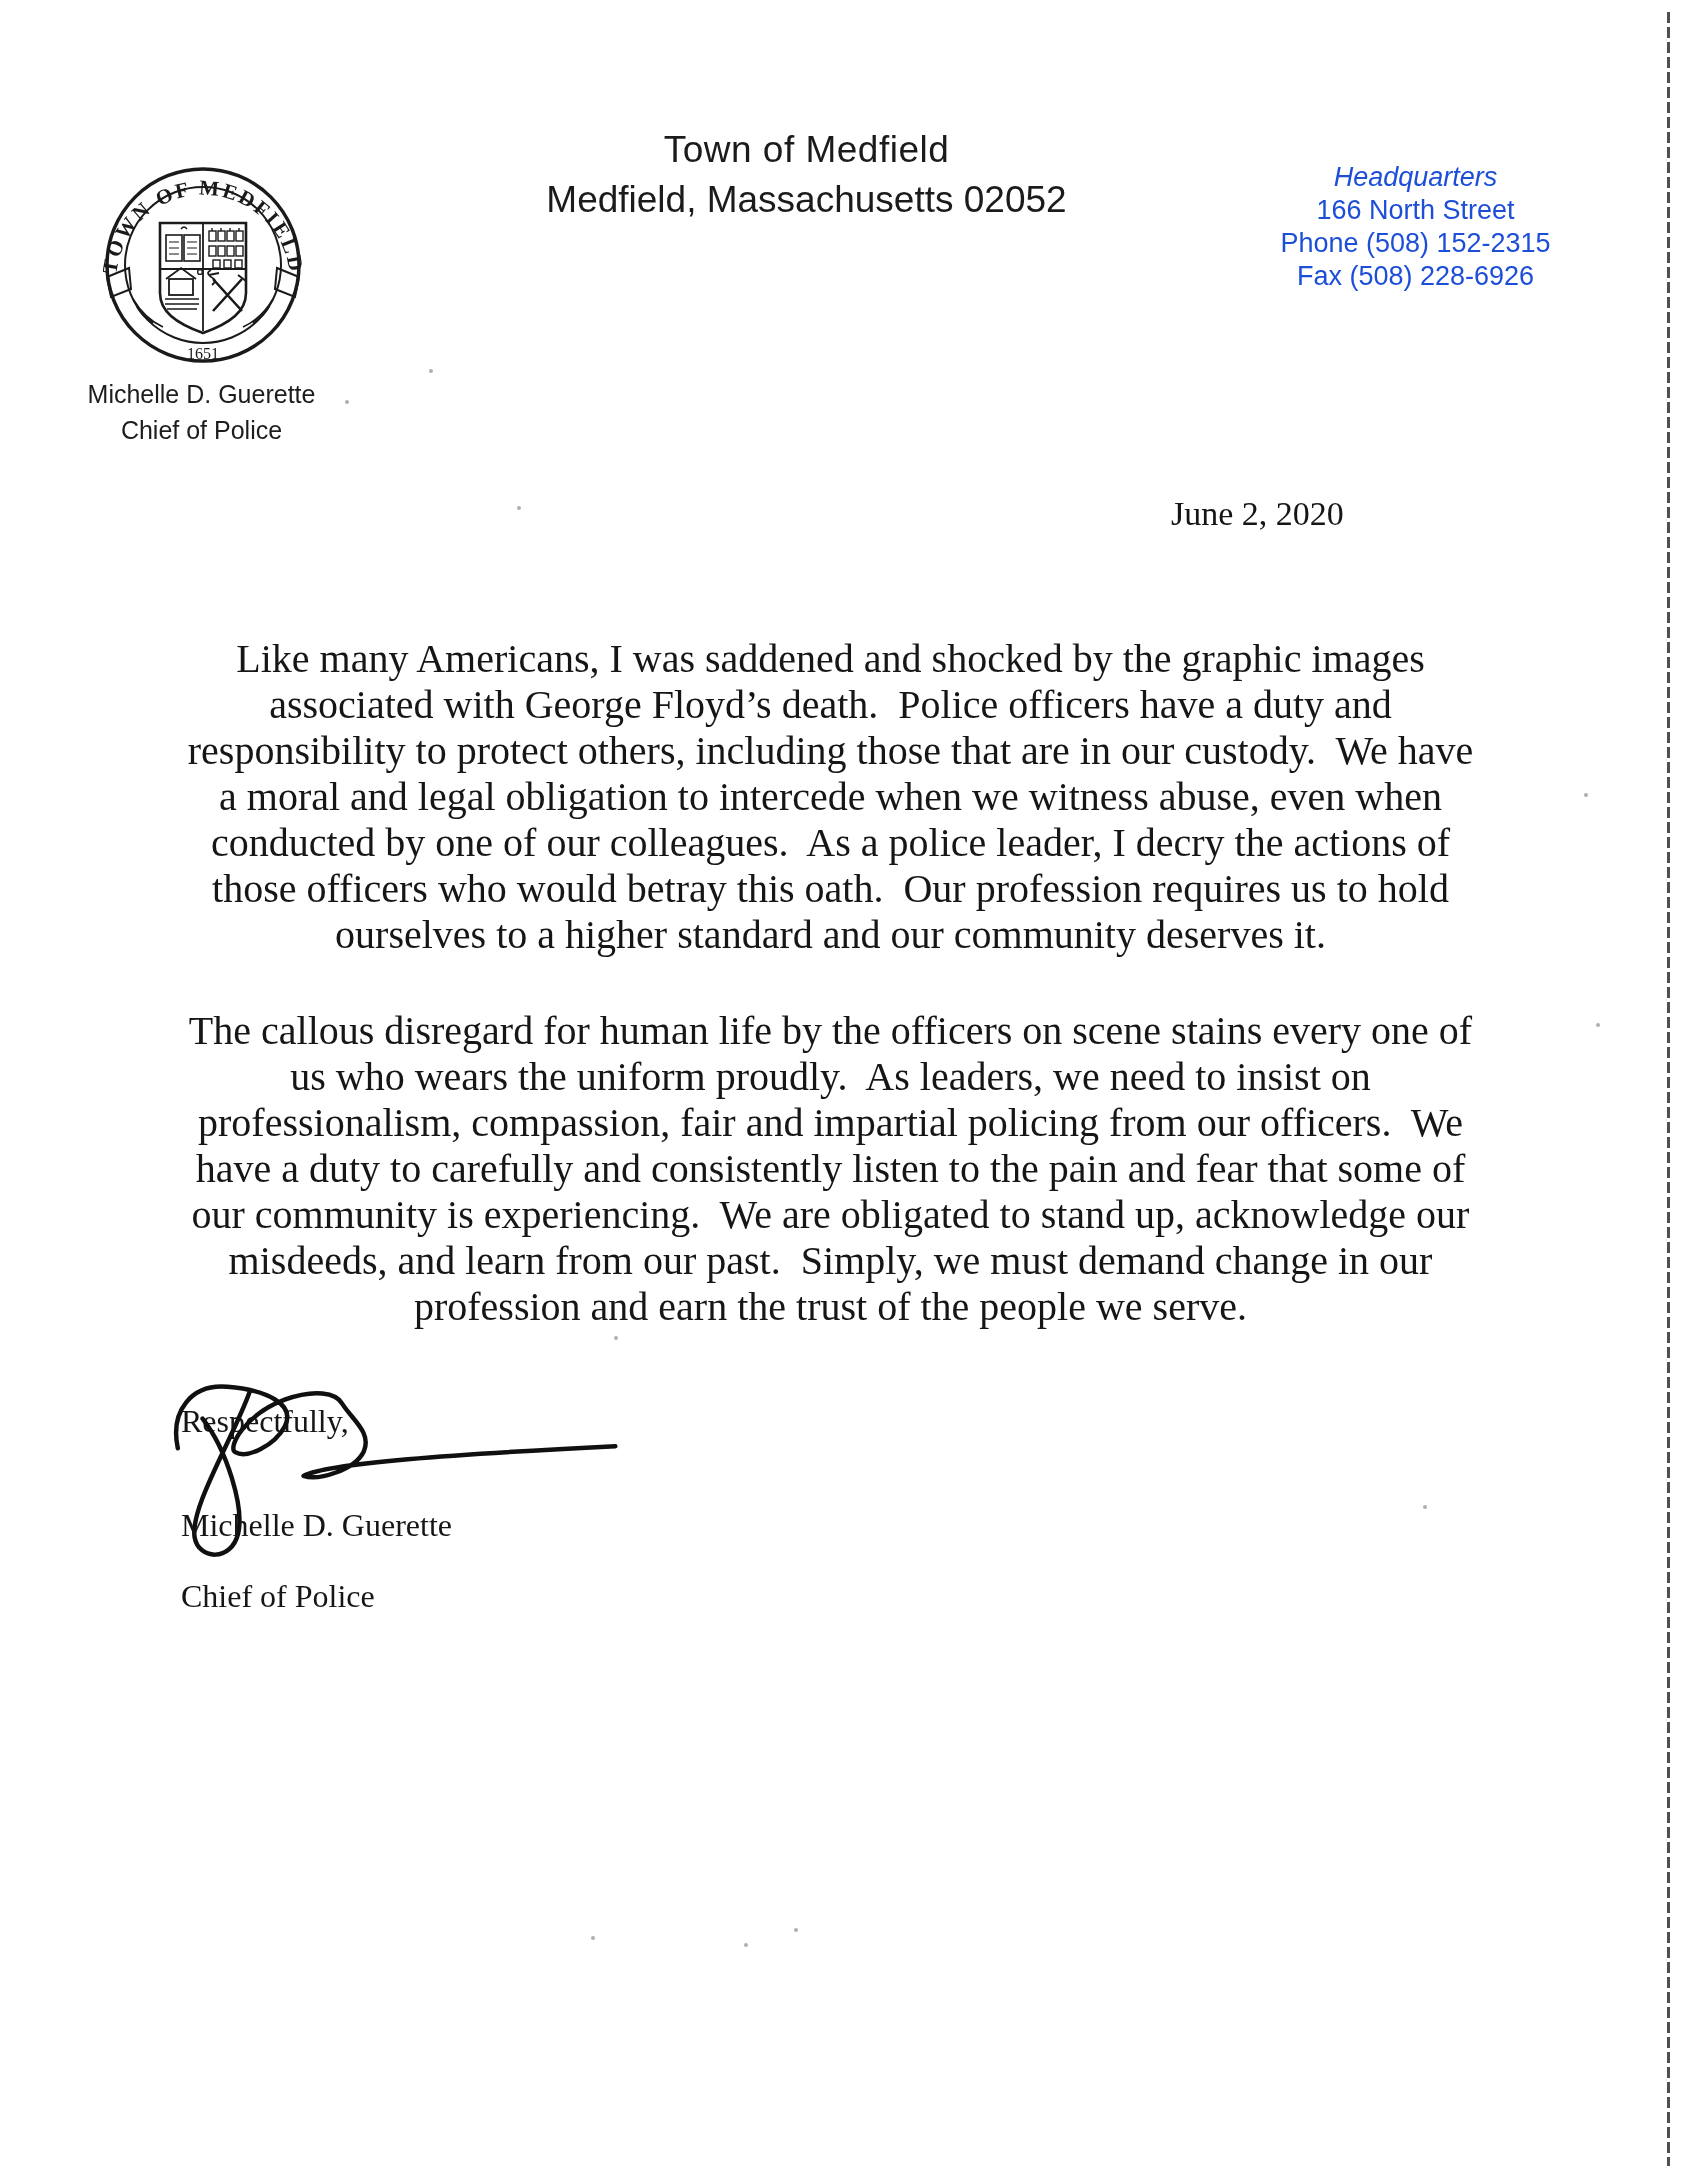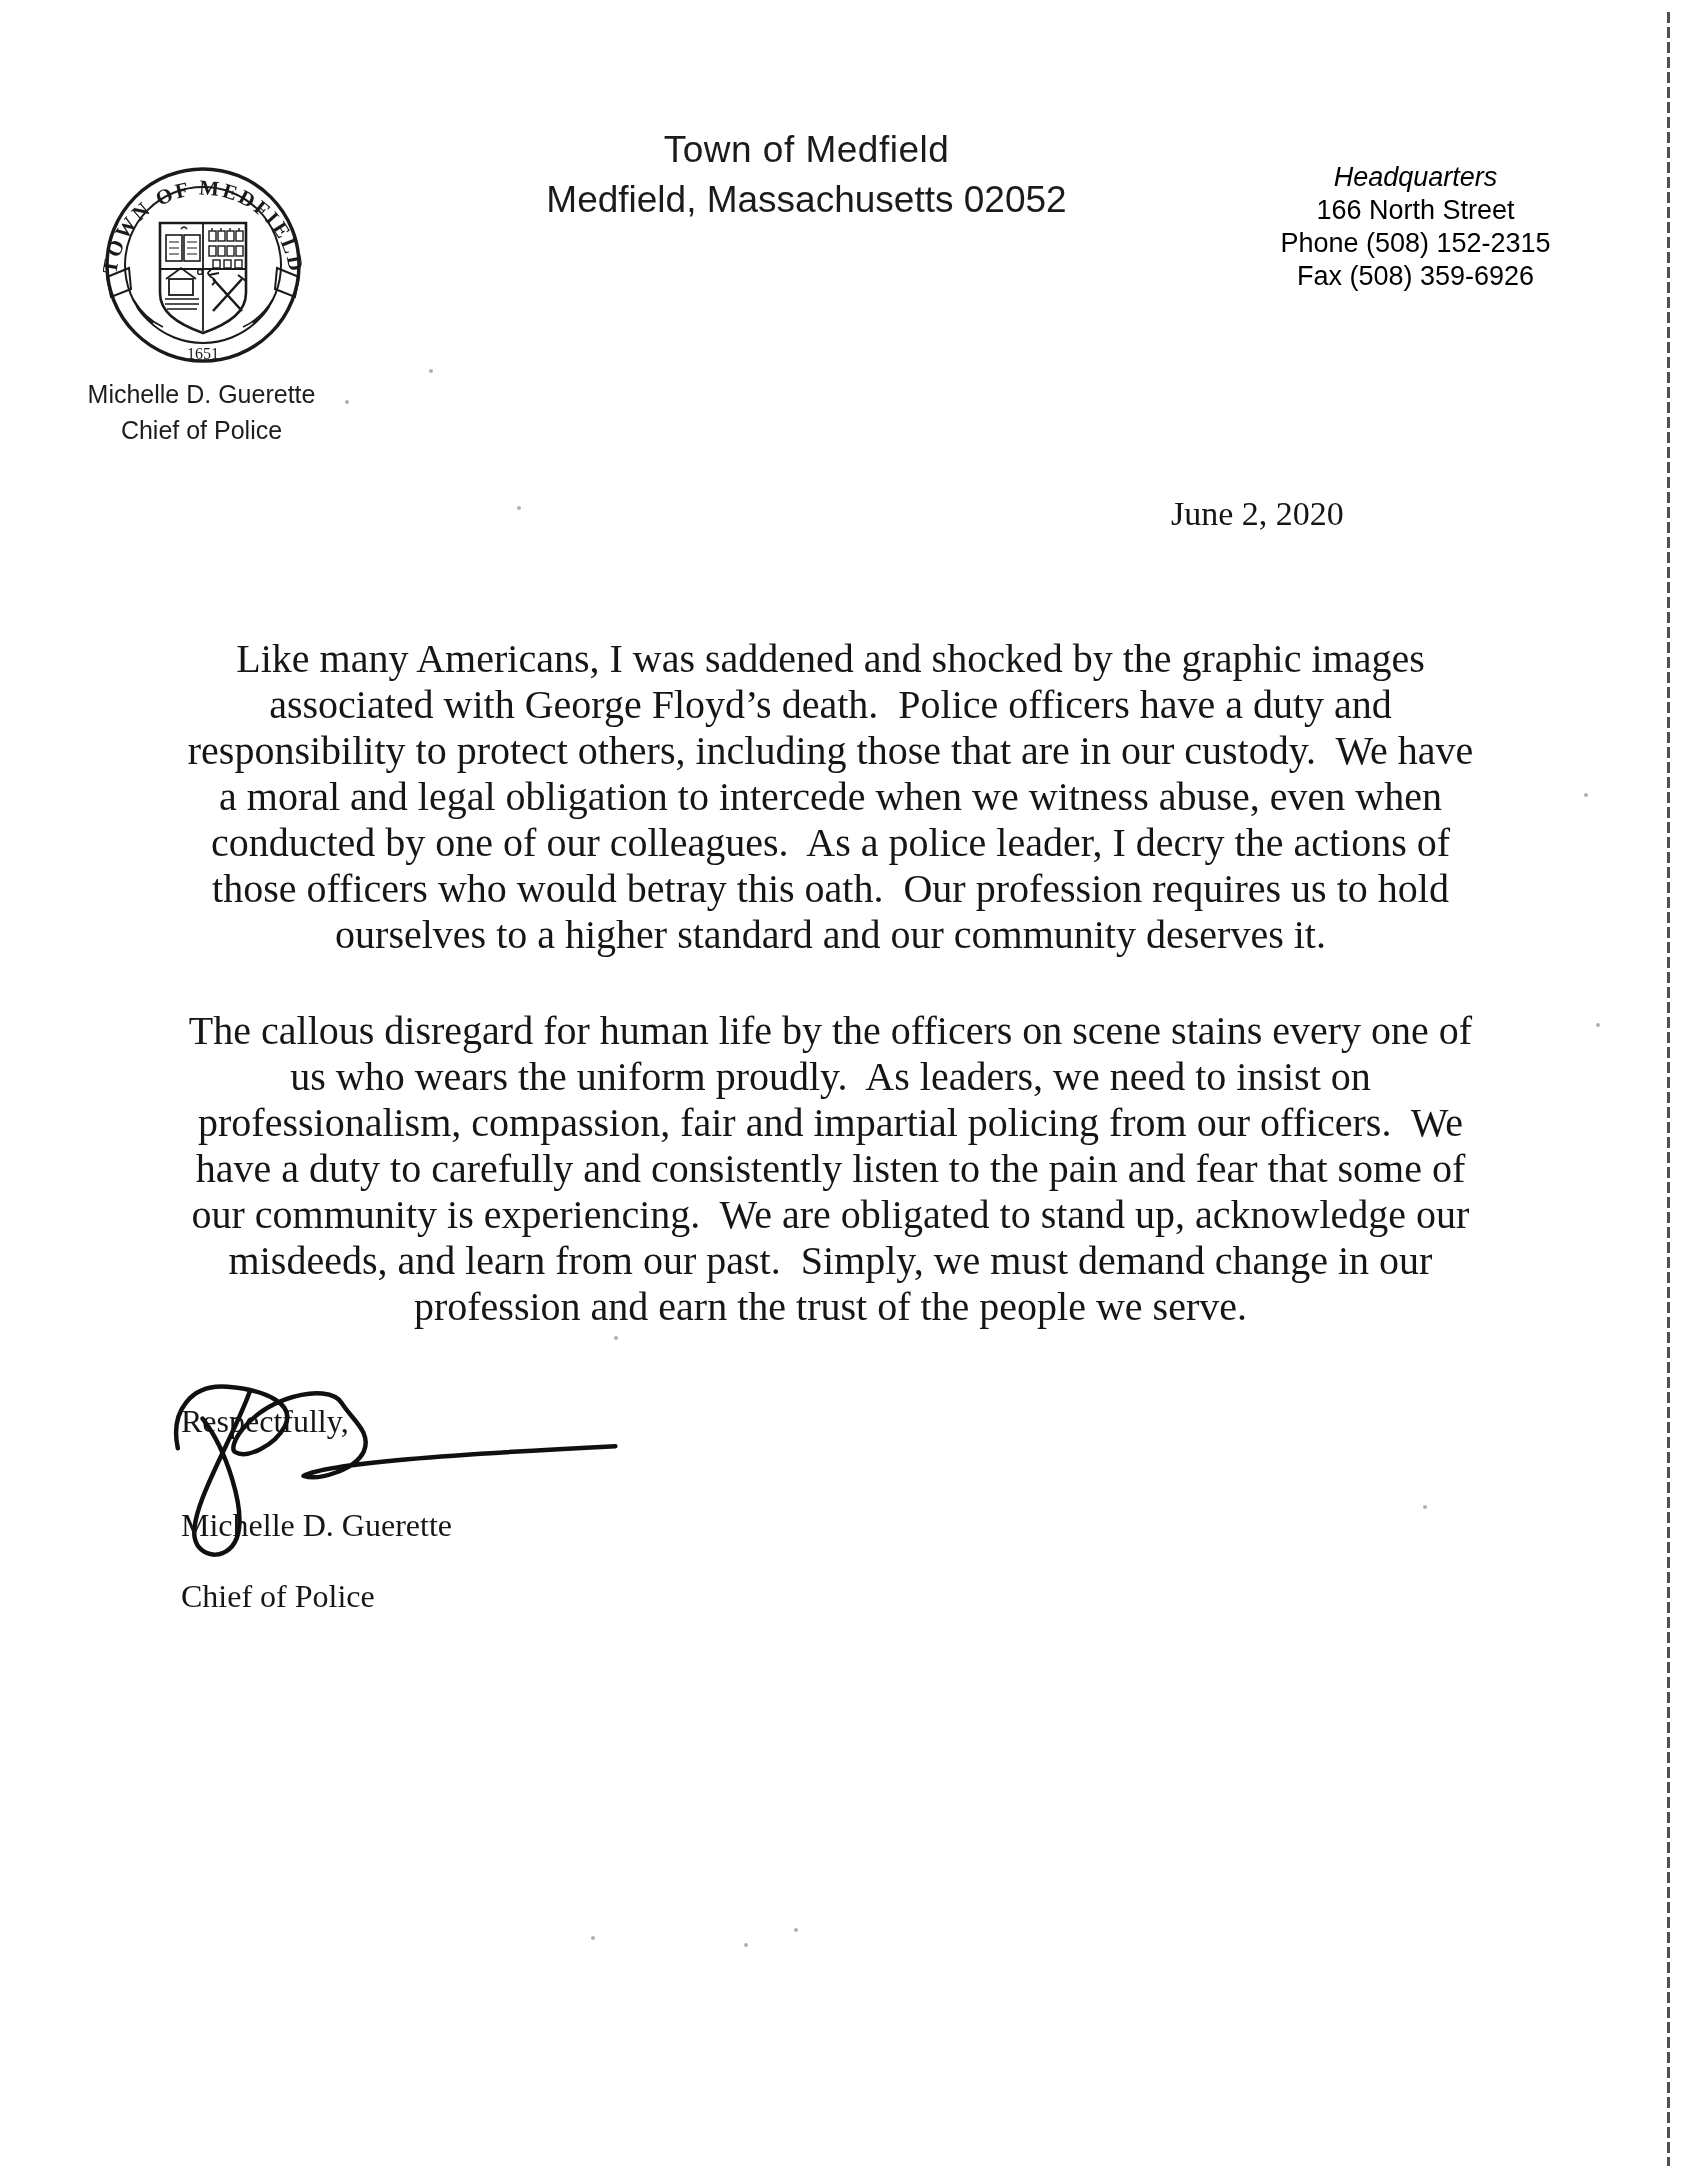--- a/index.html
+++ b/index.html
@@ -14,21 +14,21 @@
   .sans{font-family:"Liberation Sans", sans-serif;}
   .abs{position:absolute;}
 
   
   .org-block{left:460px;top:129px;width:693px;text-align:center;color:#1b1b1b;}
   .org-town{font-size:37px;letter-spacing:0.5px;}
   .org-dept{font-size:50px;margin-top:12px;letter-spacing:1px;}
   .org-addr{font-size:37px;margin-top:8px;}
 
   .hq-block{left:1262px;top:161px;width:307px;text-align:center;
-            font-size:27px;line-height:33px;color:#000000;}
+            font-size:27px;line-height:33px;color:#1d4ed8;}
   .hq-label{font-style:italic;}
 
   .seal-svg{left:103px;top:165px;}
   .seal-caption{left:50px;width:303px;text-align:center;font-size:25px;color:#1d1d1d;}
   .seal-name{top:380px;}
   .seal-title{top:416px;}
 
   
   .date-line{left:1171px;top:495px;font-size:34px;}
   .para{
@@ -116,21 +116,21 @@
 
   <div class="abs sans org-block">
     <div class="org-town">Town of Medfield</div>
     <div class="org-addr">Medfield, Massachusetts 02052</div>
   </div>
 
   <div class="abs sans hq-block">
     <div class="hq-label">Headquarters</div>
     <div>166 North Street</div>
     <div>Phone (508) 152-2315</div>
-    <div>Fax (508) 359-6926</div>
+    <div>Fax (508) 228-6926</div>
   </div>
 
   <div class="abs date-line">June 2, 2020</div>
 
   <div class="abs para para-1">Like many Americans, I was saddened and shocked by the graphic images associated with George Floyd’s death.  Police officers have a duty and responsibility to protect others, including those that are in our custody.  We have a moral and legal obligation to intercede when we witness abuse, even when conducted by one of our colleagues.  As a police leader, I decry the actions of those officers who would betray this oath.  Our profession requires us to hold ourselves to a higher standard and our community deserves it.</div>
 
   <div class="abs para para-2">The callous disregard for human life by the officers on scene stains every one of us who wears the uniform proudly.  As leaders, we need to insist on professionalism, compassion, fair and impartial policing from our officers.  We have a duty to carefully and consistently listen to the pain and fear that some of our community is experiencing.  We are obligated to stand up, acknowledge our misdeeds, and learn from our past.  Simply, we must demand change in our profession and earn the trust of the people we serve.</div>
 
   <div class="abs closing">Respectfully,</div>
 

